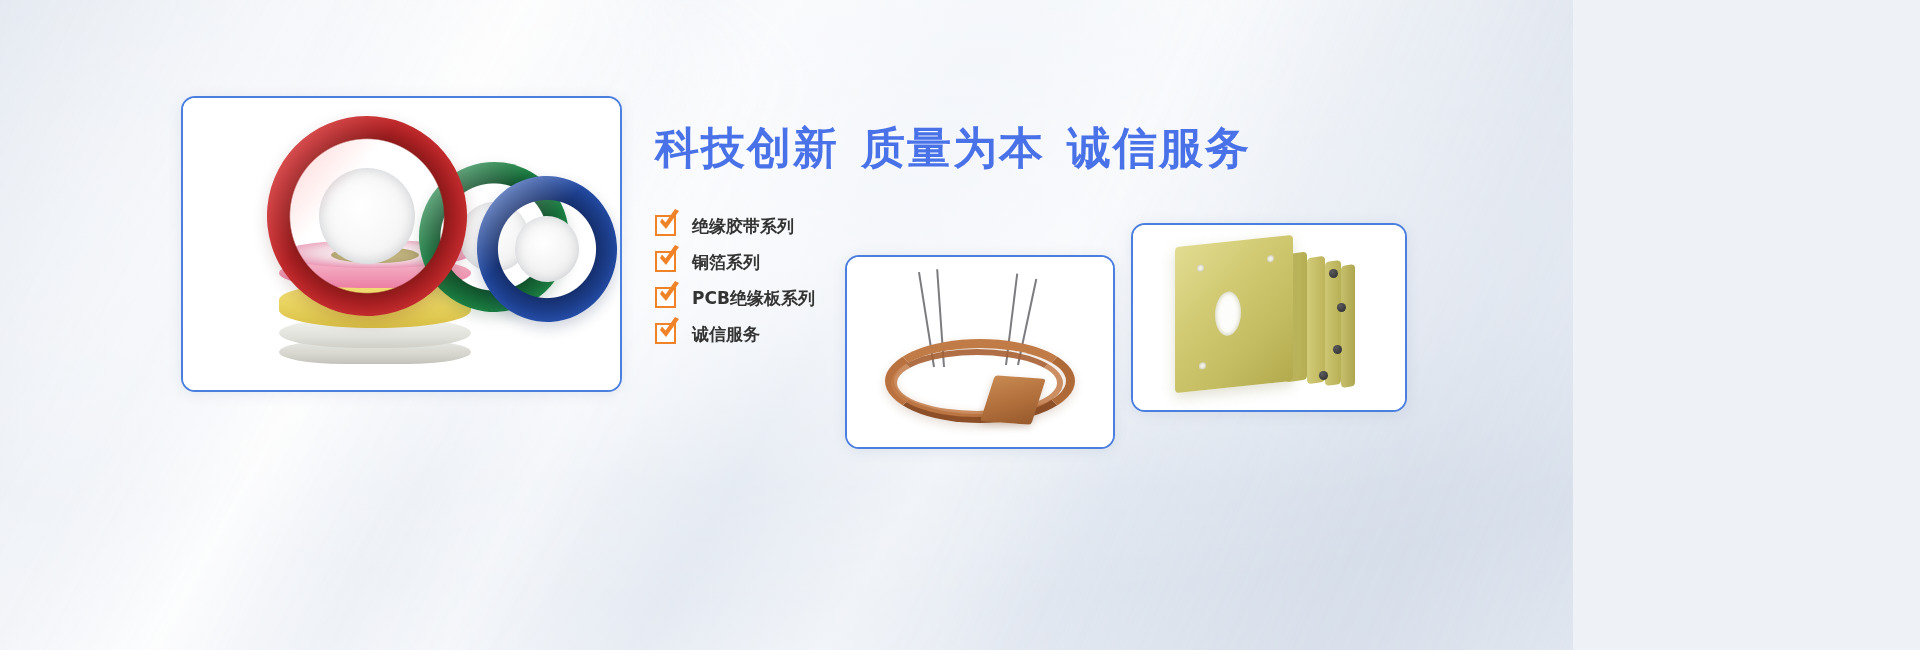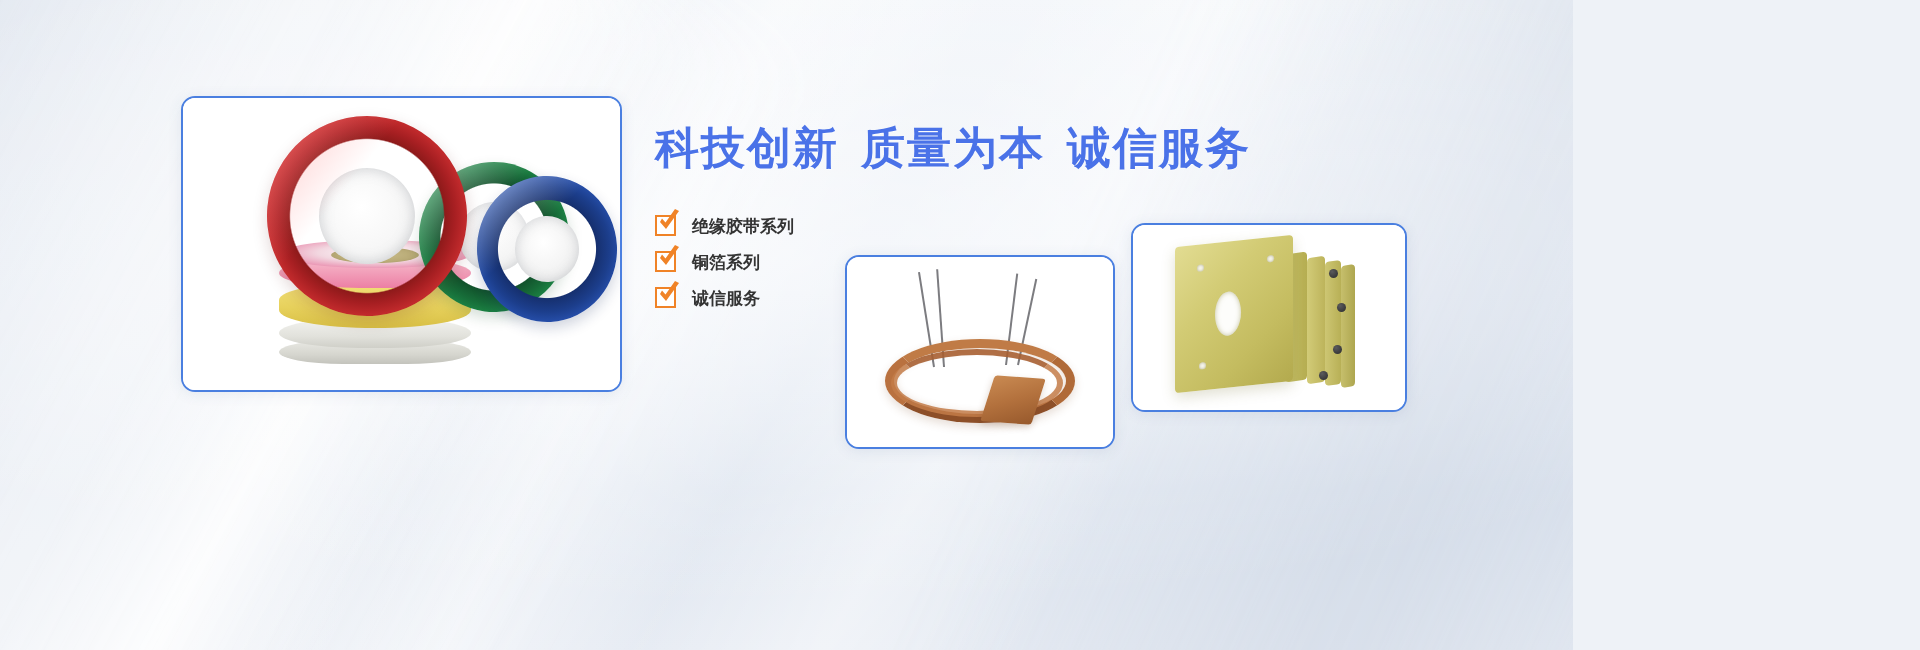--- a/index.html
+++ b/index.html
@@ -251,20 +251,28 @@
 
       <div class="feature">
         <span class="checkbox">
           <svg class="tick" viewBox="0 0 26 26" xmlns="http://www.w3.org/2000/svg">
             <path d="M4 14 L10 21 L23 3 L19 1 L9.5 14.5 L6 10.5 Z" fill="#f08327"></path>
           </svg>
         </span>
         <span class="feature-label">铜箔系列</span>
       </div>
 
+      <div class="feature">
+        <span class="checkbox">
+          <svg class="tick" viewBox="0 0 26 26" xmlns="http://www.w3.org/2000/svg">
+            <path d="M4 14 L10 21 L23 3 L19 1 L9.5 14.5 L6 10.5 Z" fill="#f08327"></path>
+          </svg>
+        </span>
+        <span class="feature-label">PCB绝缘板系列</span>
+      </div>
 
       <div class="feature">
         <span class="checkbox">
           <svg class="tick" viewBox="0 0 26 26" xmlns="http://www.w3.org/2000/svg">
             <path d="M4 14 L10 21 L23 3 L19 1 L9.5 14.5 L6 10.5 Z" fill="#f08327"></path>
           </svg>
         </span>
         <span class="feature-label">诚信服务</span>
       </div>
 

